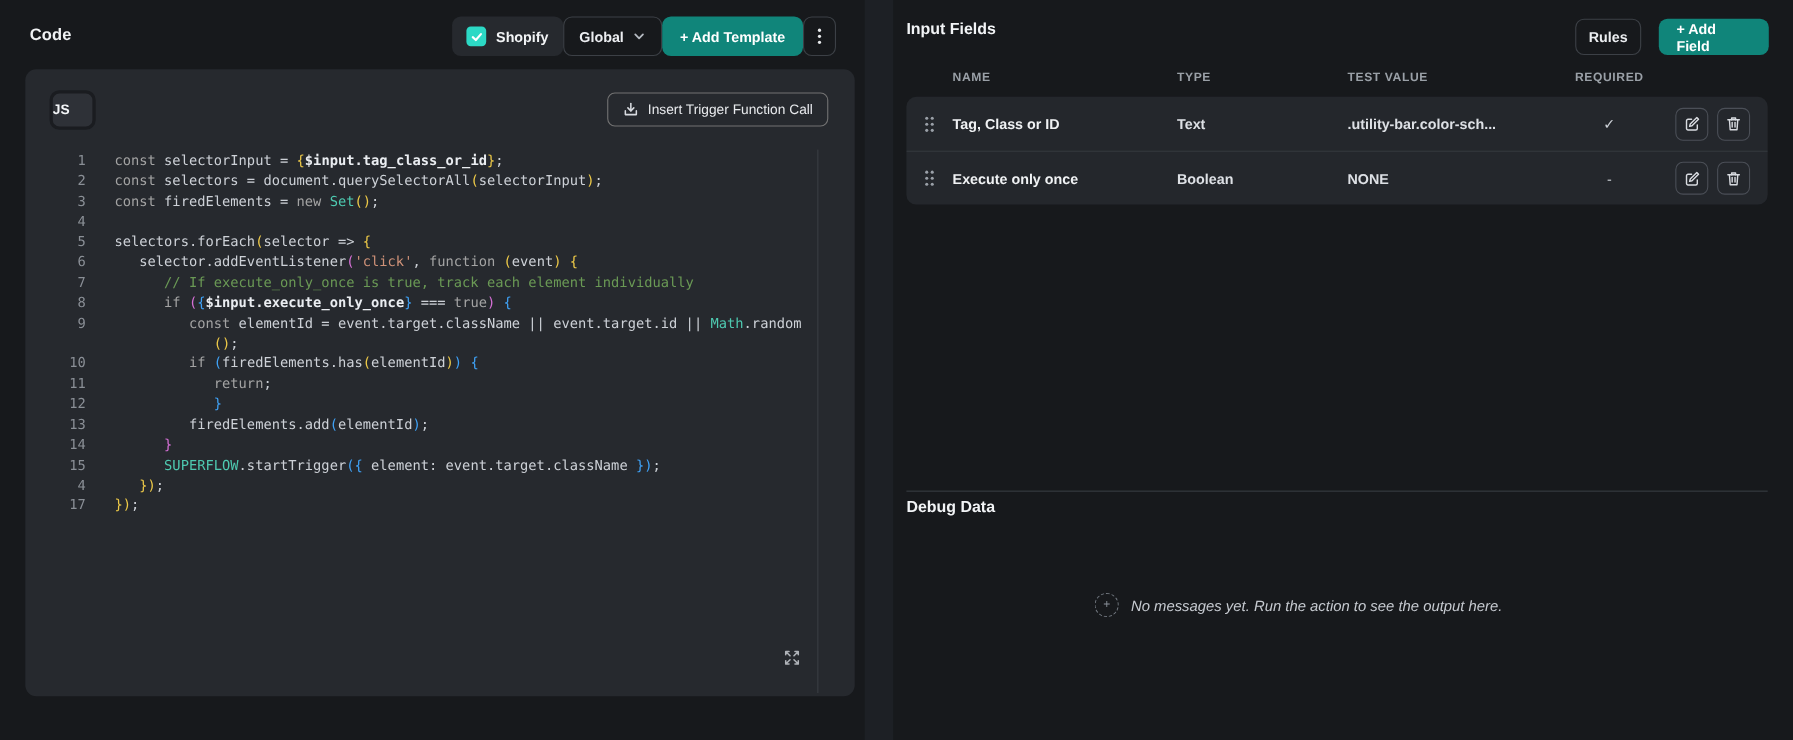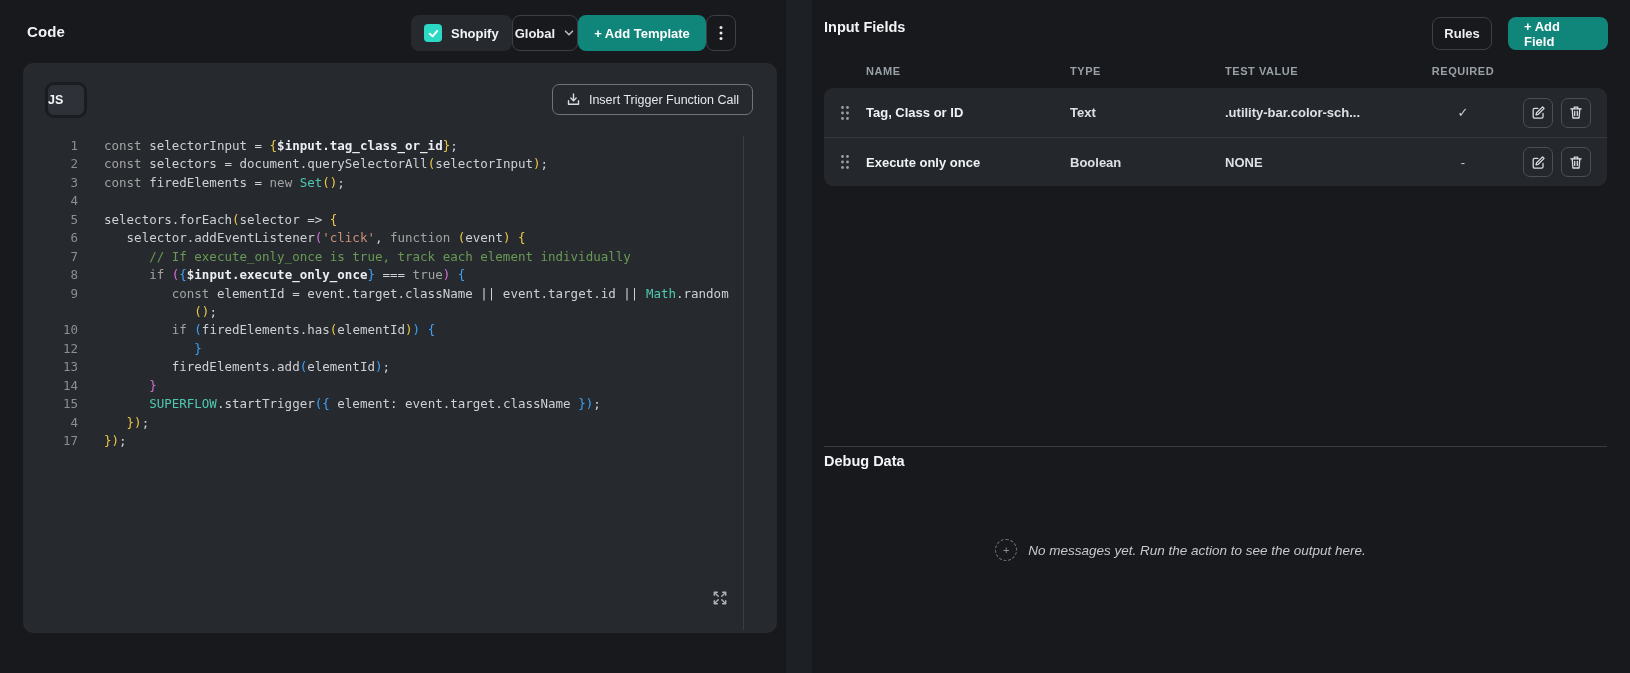--- a/index.html
+++ b/index.html
@@ -13,21 +13,21 @@
   
   .page-title { position:absolute; left:27px; top:23px; font-size:15px; font-weight:700; letter-spacing:.01em; }
   .left-controls { position:absolute; left:411px; top:15px; display:flex; align-items:center; }
   .chip {
     display:flex; align-items:center; gap:9px; height:36px; padding:0 13px;
     background:#26292e; border-radius:8px; cursor:pointer;
   }
   .checkbox { width:18px; height:18px; border-radius:4px; background:#2cd9c5; display:flex; align-items:center; justify-content:center; }
   .chip-label { font-size:13px; font-weight:700; color:#f2f4f6; }
   .btn { display:flex; align-items:center; justify-content:center; gap:8px; height:36px; border-radius:8px; font-size:13px; font-weight:700; cursor:pointer; }
-  .btn-outline { border:1px solid #3c4046; color:#eceef1; padding:0 2px; background:transparent; }
+  .btn-outline { border:1px solid #3c4046; color:#eceef1; padding:0 14px; background:transparent; }
   .btn-teal { background:#10857a; color:#fff; padding:0 16px; border:none; }
   .kebab-btn { width:30px; height:36px; border:1px solid #3c4046; border-radius:8px; display:flex; align-items:center; justify-content:center; cursor:pointer; }
 
   
   .code-card { position:absolute; left:23px; top:63px; width:754px; height:570px; background:#26292e; border-radius:10px; }
   .js-badge {
     position:absolute; left:22px; top:19px; width:42px; height:36px;
     background:#2e3137; border:3px solid #1a1c20; border-radius:9px;
     display:flex; align-items:center; 
     font-size:12.5px; font-weight:700; color:#f4f6f8;
@@ -182,20 +182,24 @@
         <span class="ln">9</span>
         <span class="lc"><span class="tk-d">         </span><span class="tk-k">const</span><span class="tk-d"> elementId = event.target.className || event.target.id || </span><span class="tk-t">Math</span><span class="tk-d">.random</span></span>
       </div>
       <div class="code-line">
         <span class="ln"></span>
         <span class="lc"><span class="tk-d">            </span><span class="tk-y">()</span><span class="tk-d">;</span></span>
       </div>
       <div class="code-line">
         <span class="ln">10</span>
         <span class="lc"><span class="tk-d">         </span><span class="tk-k">if</span><span class="tk-d"> </span><span class="tk-b">(</span><span class="tk-d">firedElements.has</span><span class="tk-y">(</span><span class="tk-d">elementId</span><span class="tk-y">)</span><span class="tk-b">)</span><span class="tk-d"> </span><span class="tk-b">{</span></span>
+      </div>
+      <div class="code-line">
+        <span class="ln">11</span>
+        <span class="lc"><span class="tk-d">            </span><span class="tk-k">return</span><span class="tk-d">;</span></span>
       </div>
       <div class="code-line">
         <span class="ln">12</span>
         <span class="lc"><span class="tk-d">            </span><span class="tk-b">}</span></span>
       </div>
       <div class="code-line">
         <span class="ln">13</span>
         <span class="lc"><span class="tk-d">         firedElements.add</span><span class="tk-b">(</span><span class="tk-d">elementId</span><span class="tk-b">)</span><span class="tk-d">;</span></span>
       </div>
       <div class="code-line">

